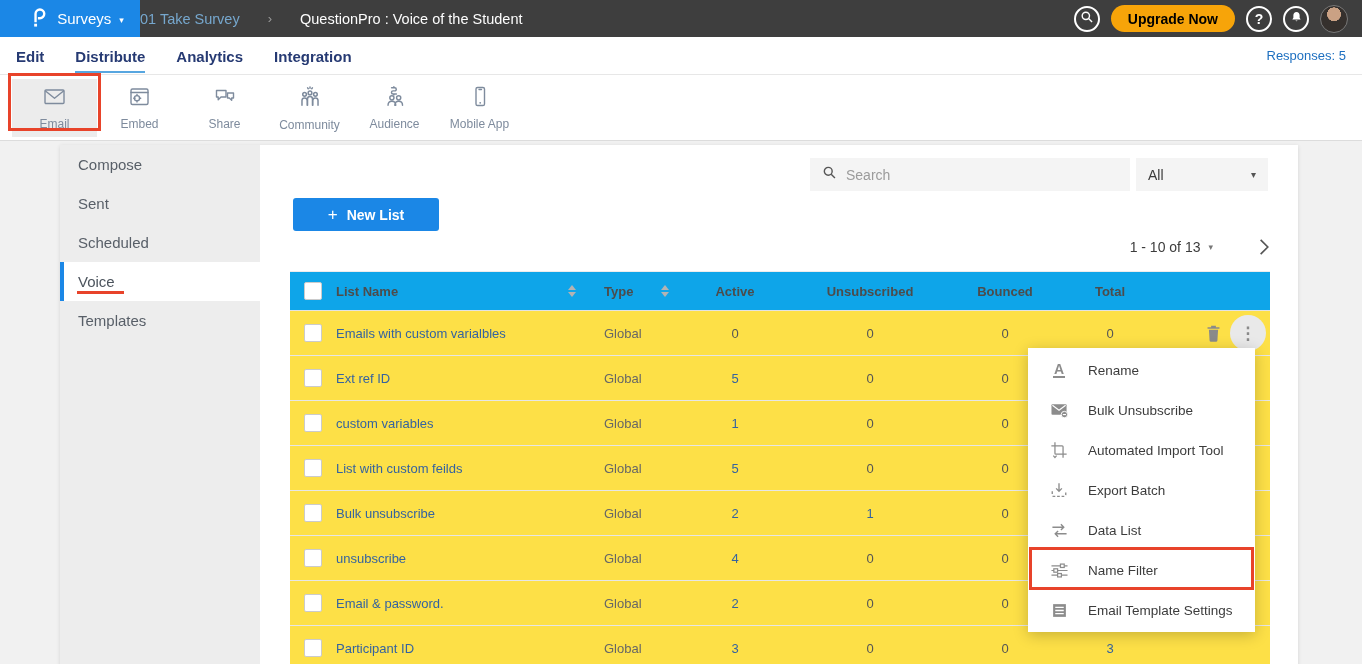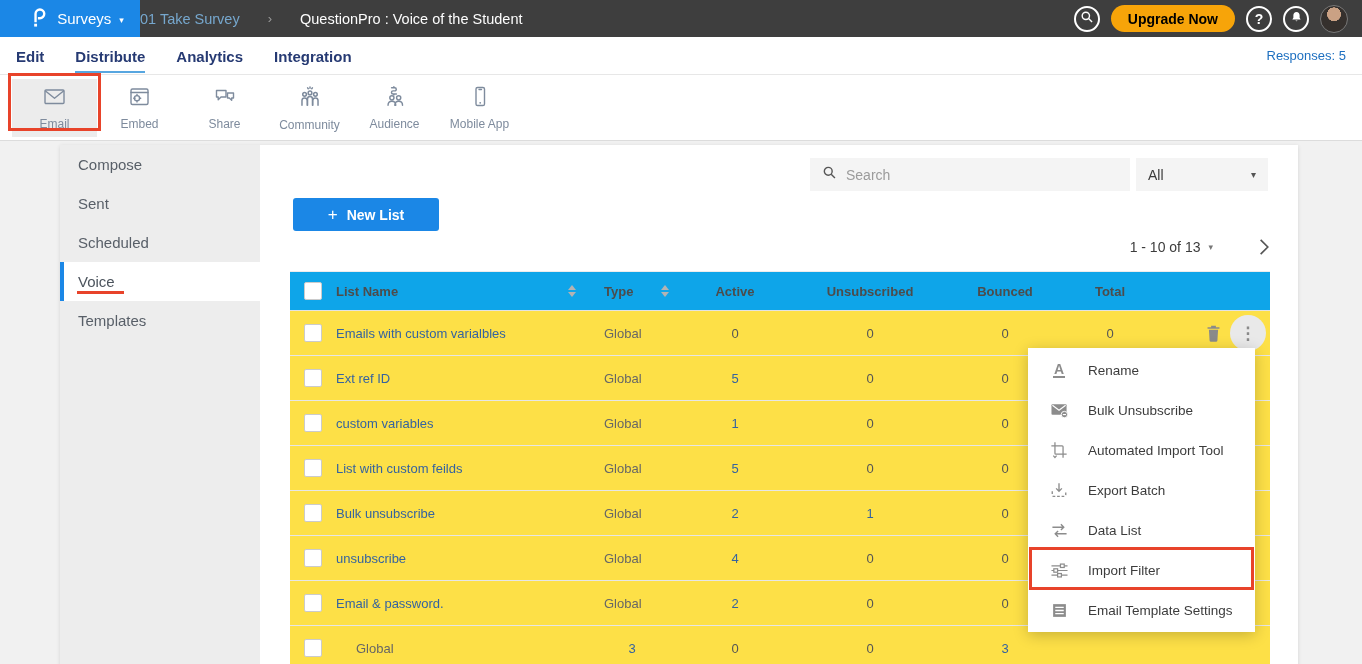--- a/index.html
+++ b/index.html
@@ -407,20 +407,21 @@
               <div class="col-center"><span class="num nz">2</span></div>
               <div class="col-center"><span class="num">0</span></div>
               <div class="col-center"><span class="num">0</span></div>
               <div class="col-center"><span class="num"></span></div>
               <div></div>
             </div>
             <div class="trow">
               <div class="cell-check">
                 <div class="checkbox"></div>
               </div>
+              <div><span class="name-link">Participant ID</span></div>
               <div><span class="type-val">Global</span></div>
               <div class="col-center"><span class="num nz">3</span></div>
               <div class="col-center"><span class="num">0</span></div>
               <div class="col-center"><span class="num">0</span></div>
               <div class="col-center"><span class="num nz">3</span></div>
               <div></div>
             </div>
           </div>
       </div>
     </div>
@@ -475,21 +476,21 @@
     </div>
     <div class="menu-item">
       <span class="mi-icon">
         <svg width="19" height="17" viewBox="0 0 20 18">
           <path d="M1.5 4h17M1.5 9h17M1.5 14h17" stroke="#8c8c8c" stroke-width="1.3"></path>
           <rect x="11" y="2.2" width="4" height="3.6" fill="#fff" stroke="#8c8c8c" stroke-width="1.3"></rect>
           <rect x="4" y="7.2" width="4" height="3.6" fill="#fff" stroke="#8c8c8c" stroke-width="1.3"></rect>
           <rect x="8" y="12.2" width="4" height="3.6" fill="#fff" stroke="#8c8c8c" stroke-width="1.3"></rect>
         </svg>
       </span>
-      <span>Import Filter</span>
+      <span>Name Filter</span>
     </div>
     <div class="menu-item">
       <span class="mi-icon">
         <svg width="17" height="17" viewBox="0 0 20 20">
           <rect x="2.5" y="2.5" width="15" height="15" fill="#8c8c8c"></rect>
           <path d="M5 6.3h10M5 10h10M5 13.7h10" stroke="#fff" stroke-width="1.5"></path>
         </svg>
       </span>
       <span>Email Template Settings</span>
     </div>

